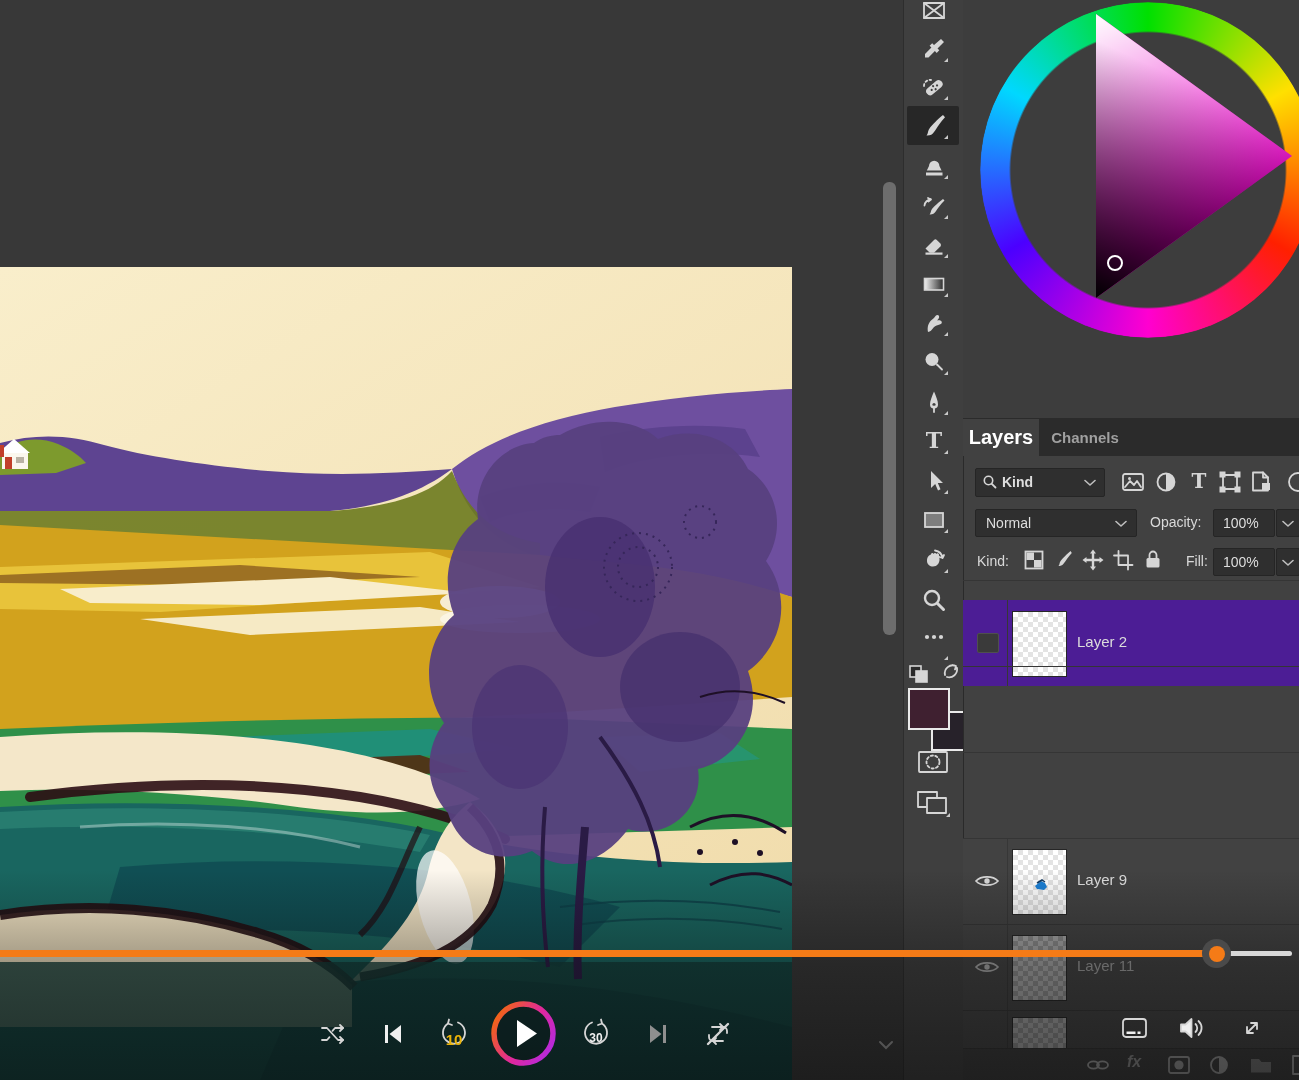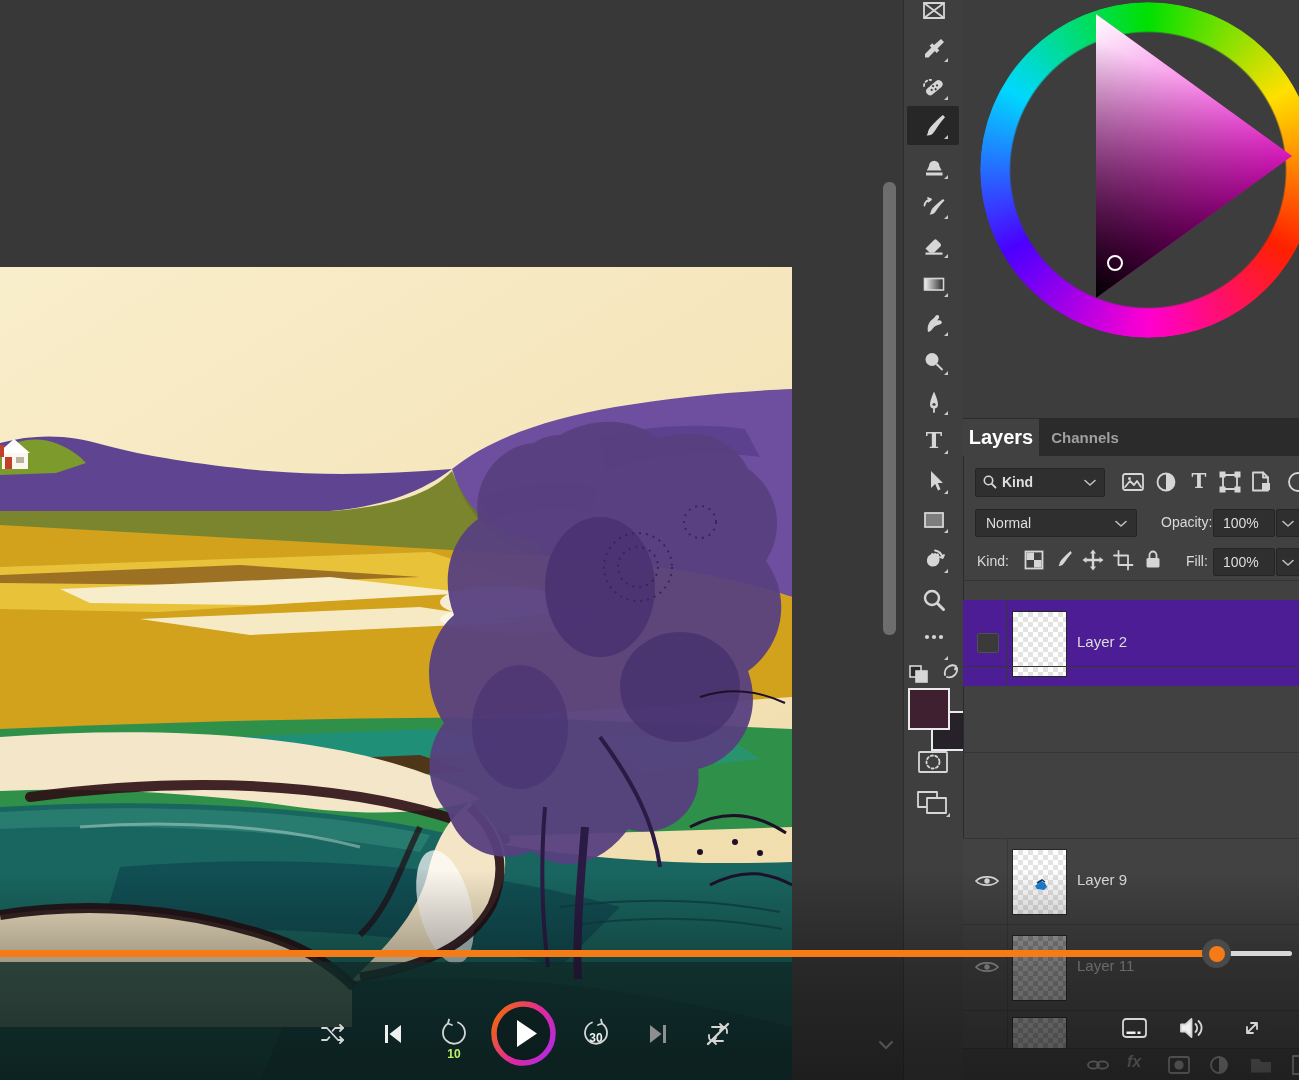--- a/index.html
+++ b/index.html
@@ -352,21 +352,21 @@
         <circle cx="14" cy="11" r="9"></circle>
       </svg>
     </div>
 
   <div class="abs valbox" style="left:975px;top:509px;width:160px;height:26px;">
     <span style="position:absolute;left:10px;">Normal</span>
     <svg class="chev" width="12" height="8" style="position:absolute;right:9px;top:10px;">
         <path d="M1,1.5 L6,6 L11,1.5"></path>
       </svg>
   </div>
-  <div class="abs lbl" style="left:1150px;top:514px;margin-left:11px;">
+  <div class="abs lbl" style="left:1150px;top:514px;">
     <span>Opacity:</span></div>
   <div class="abs valbox" style="left:1213px;top:509px;width:60px;">
     <span style="position:absolute;left:9px;">100%</span>
   </div>
   <div class="abs valbox" style="left:1276px;top:509px;width:22px;">
     <svg class="chev" width="12" height="8" style="position:absolute;left:5px;top:10px;">
         <path d="M1,1.5 L6,6 L11,1.5"></path>
       </svg>
   </div>
 
@@ -508,21 +508,21 @@
     <svg width="26" height="26">
         <rect x="5" y="4" width="3" height="18" fill="#f0f0f0"></rect>
         <path d="M21,4 L9.5,13 L21,22 Z" fill="#f0f0f0"></path>
       </svg>
   </div>
   <div class="abs" style="left:438px;top:1018px;width:32px;height:34px;">
     <svg class="ico" width="32" height="32" stroke="#f0f0f0" stroke-width="2.2">
       <path d="M10,5.5 A11,11 0 1 0 20,4.5"></path>
         <path d="M11,1.5 L10,5.5 L14,7"></path>
       </svg>
-    <span style="position:absolute;left:0;top:29px;width:32px;text-align:center;color:#bef264;font-size:12px;font-weight:bold;">10</span>
+    <span style="position:absolute;left:0;top:13px;width:32px;text-align:center;color:#eab308;font-size:15px;font-weight:bold;">10</span>
   </div>
   <div class="abs" style="left:490px;top:1000px;width:67px;height:67px;">
     <svg width="67" height="67">
       <defs>
           <linearGradient id="pg" x1="0" y1="0.2" x2="1" y2="0.8">
         <stop offset="0" stop-color="#f2670f"></stop>
             <stop offset="0.55" stop-color="#e1289c"></stop>
             <stop offset="1" stop-color="#b32ae0"></stop>
           </linearGradient>
         </defs>

